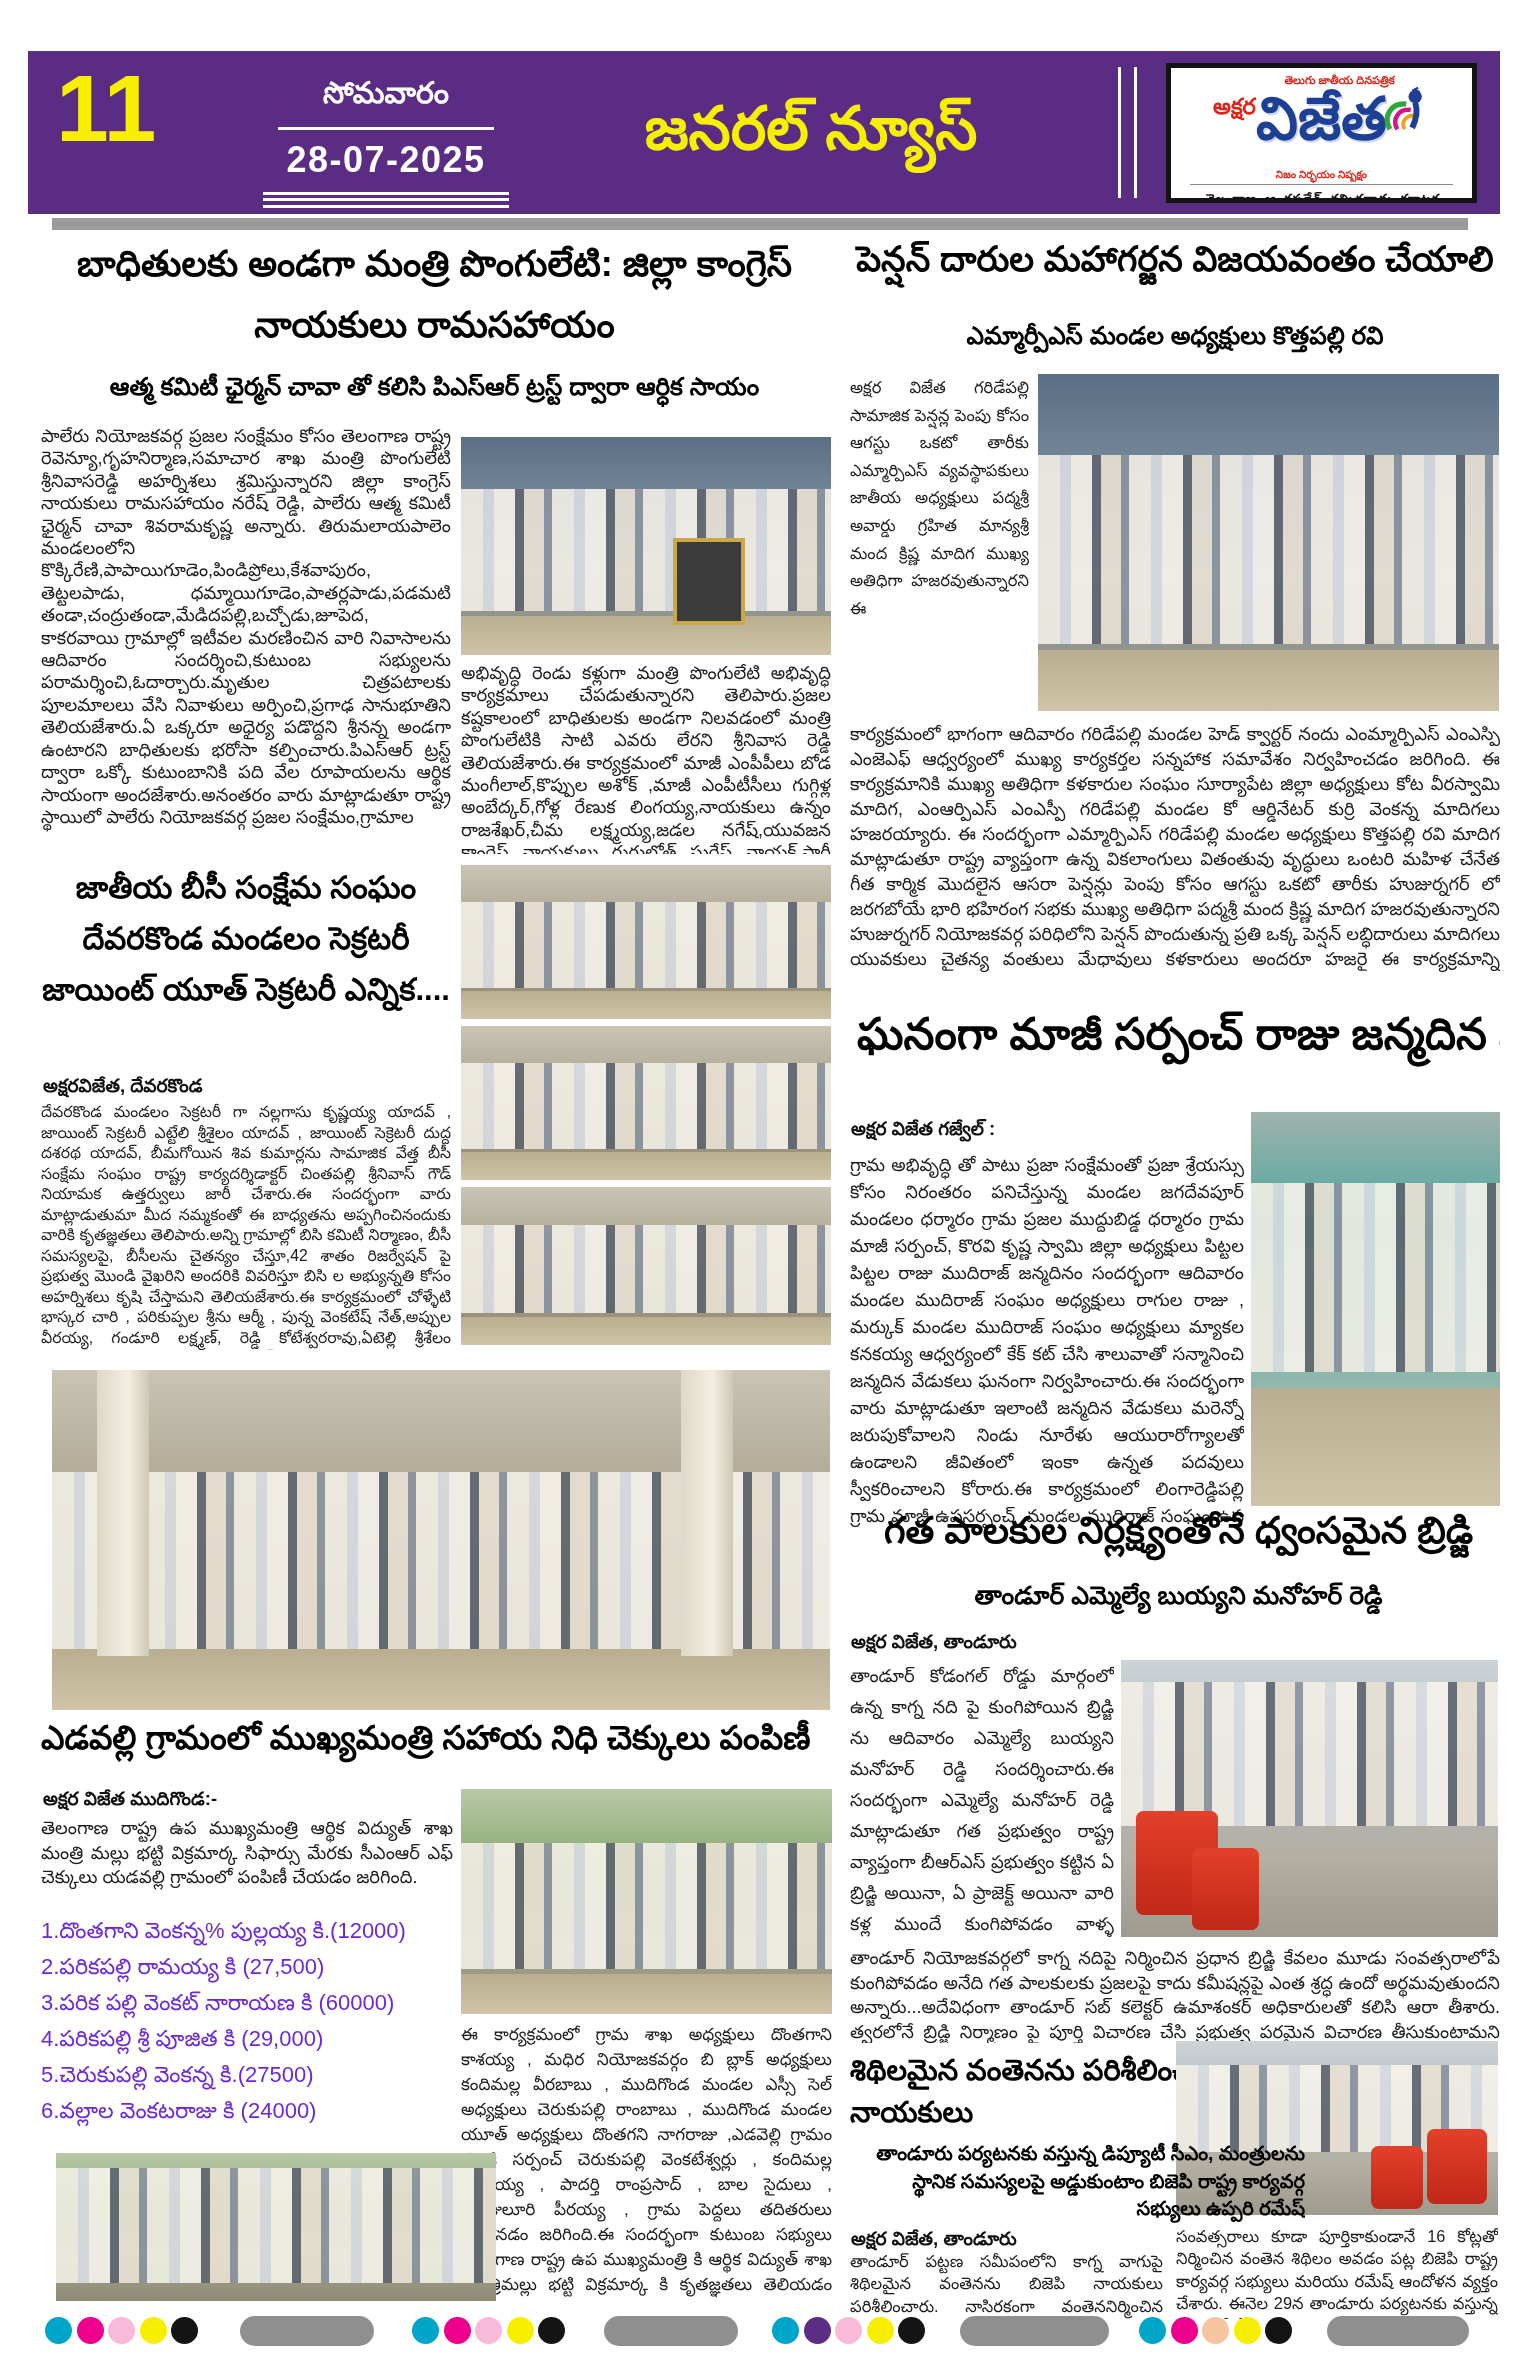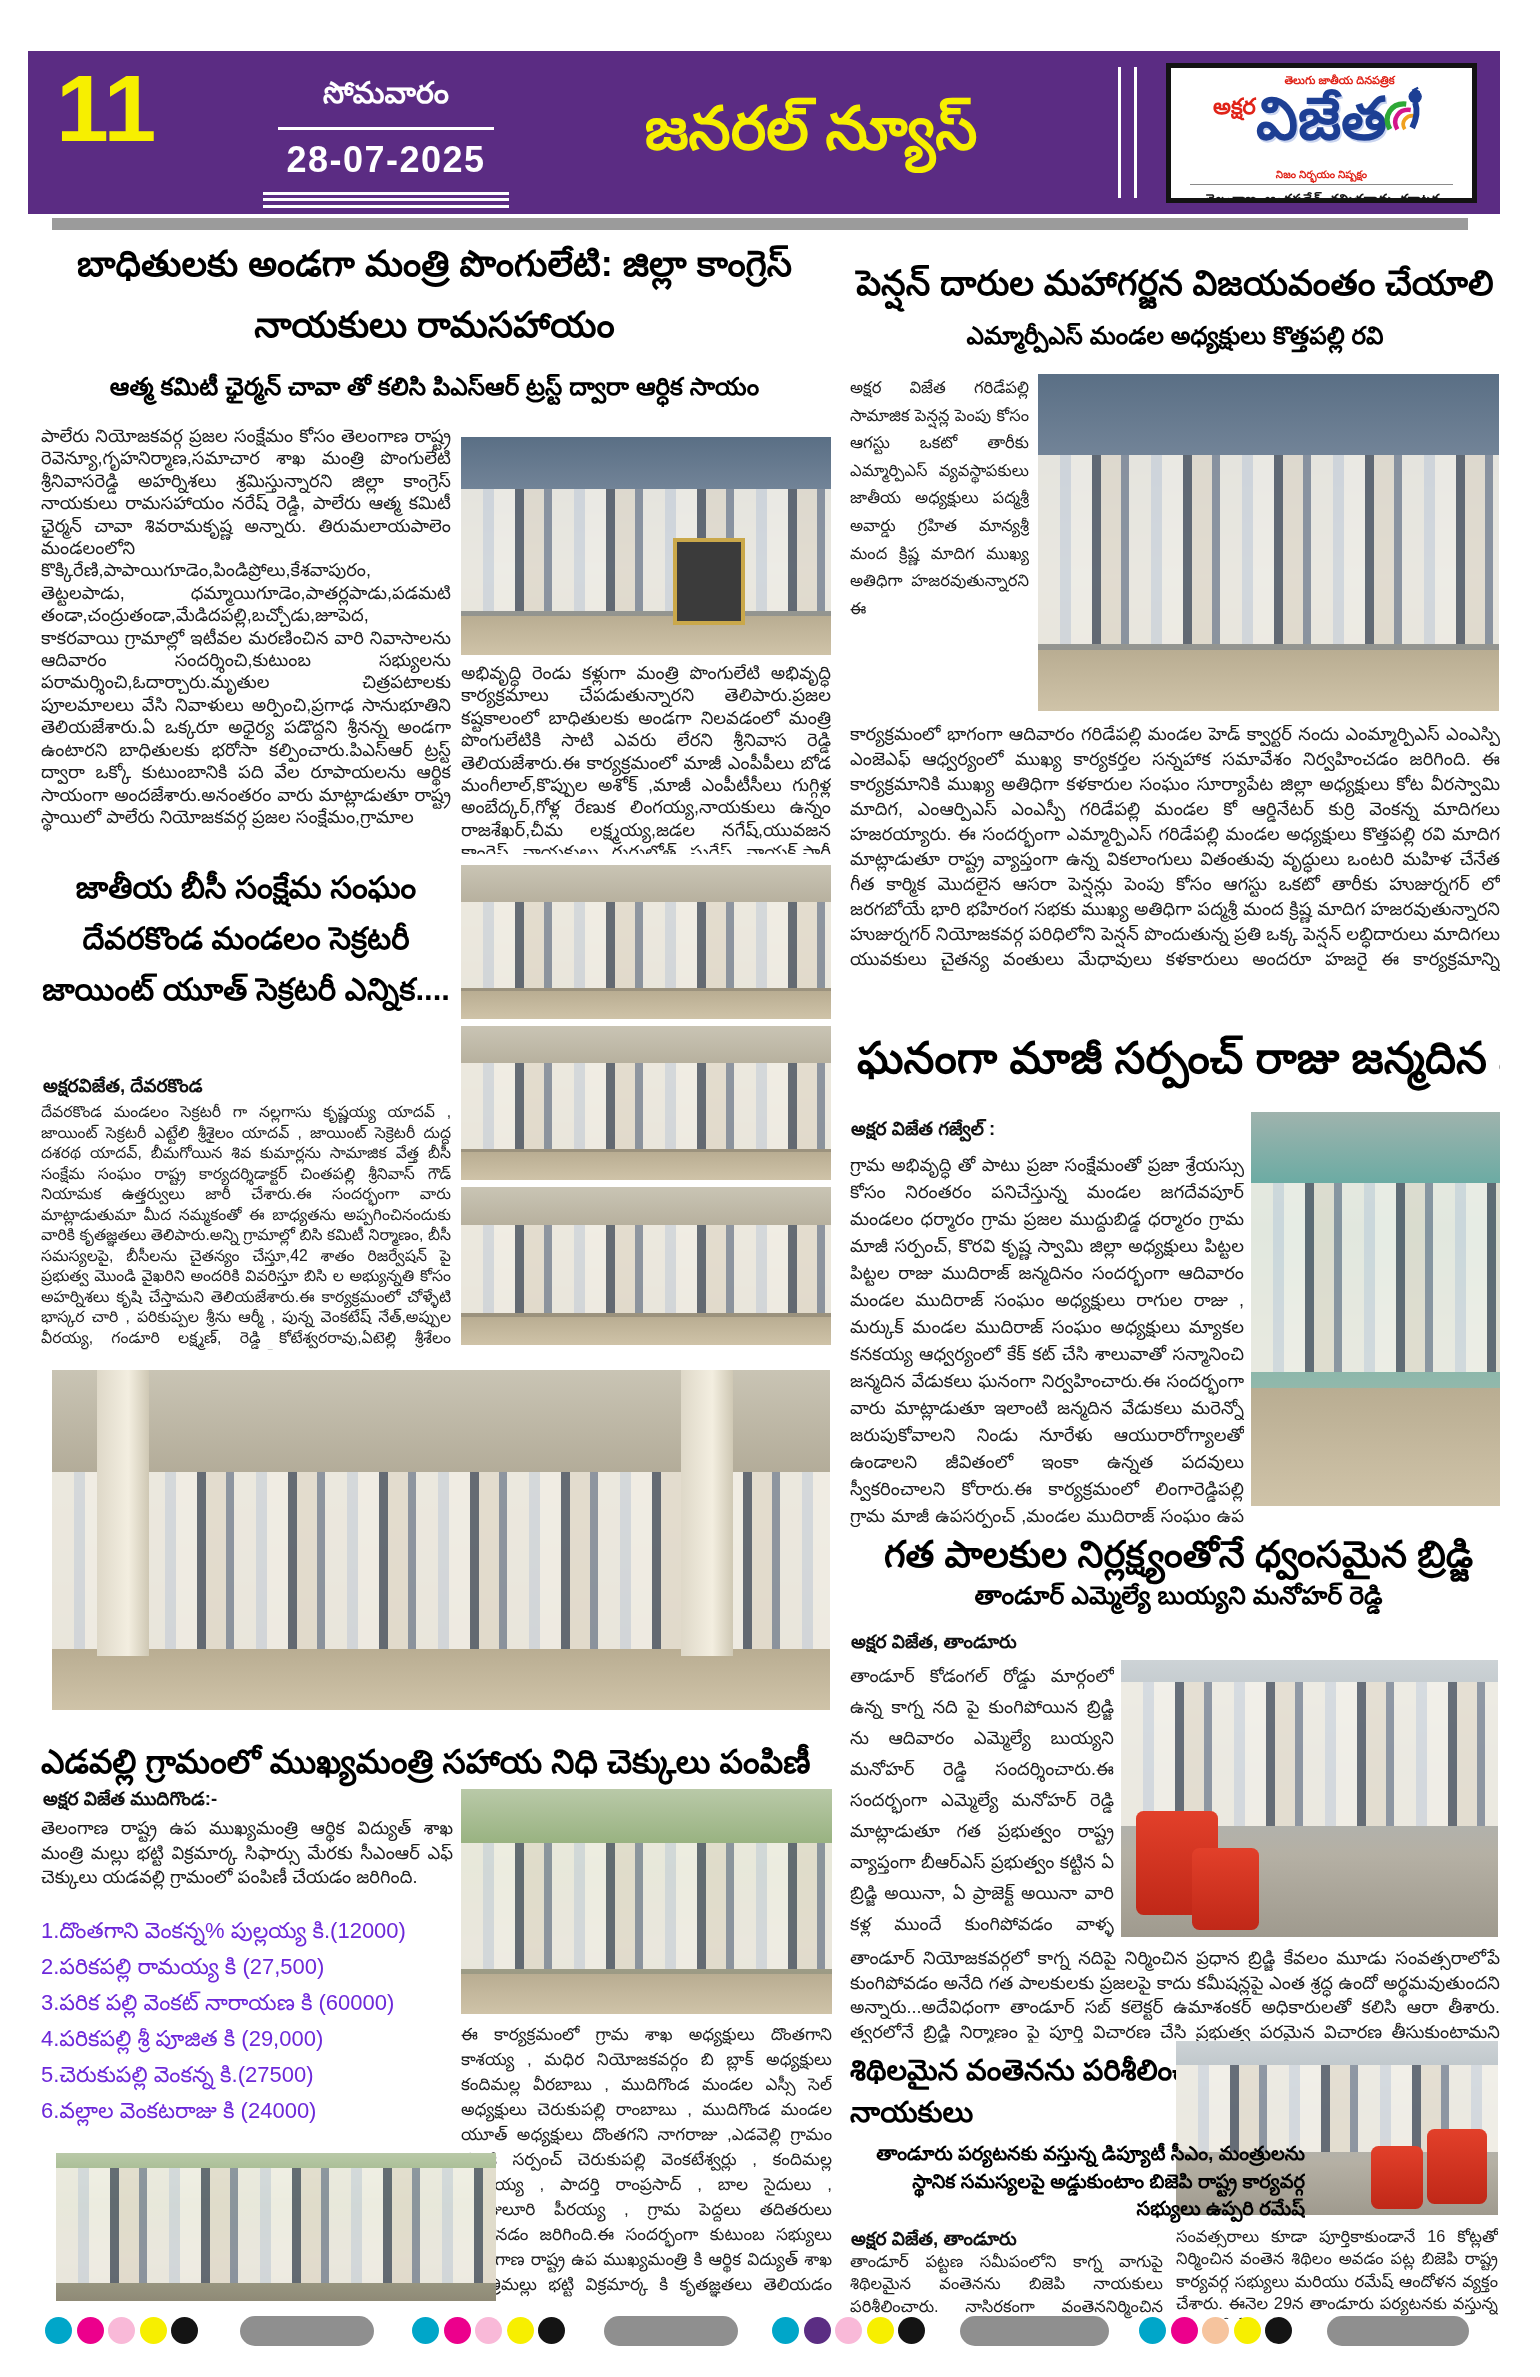--- a/index.html
+++ b/index.html
@@ -26,21 +26,21 @@
   .logo-pre{position:absolute;left:42px;top:4.5px;font-size:22.4px;font-weight:bold;color:#e02318;}
   .logo-title{position:absolute;left:0;right:0;top:0px;font-size:59px;font-weight:bold;color:#1d3f94;
               text-shadow:1.5px 1.5px 0 #c9d4ef;line-height:1.05;}
   .peacock{position:absolute;right:39px;top:-3px;}
   .logo-sub{font-size:10.4px;color:#e02318;font-weight:bold;margin-top:1.5px;}
   .logo-regions{font-size:14px;color:#161616;font-weight:bold;border-top:1.5px solid #8a8a8a;
                 margin:1.5px 19.4px 0 19.4px;padding-top:6px;}
   .gray-bar{position:absolute;left:52px;top:218px;width:1416px;height:12px;background:#9b9b9b;}
   
   .headline{font-weight:bold;color:#000;text-align:center;overflow:hidden;}
-  .headline.nowrap{white-space:nowrap;margin-top:24px;}
+  .headline.nowrap{white-space:nowrap;}
   .subhead{font-weight:bold;color:#000;text-align:center;overflow:hidden;}
   .byline{font-size:18.6px;font-weight:600;color:#111;}
   .bodytxt{text-align:justify;color:#1c1c1c;overflow:hidden;}
   .listtxt{color:#6d28d9;font-size:22px;line-height:36px;overflow:hidden;}
   
   .photo{position:absolute;overflow:hidden;
          background:linear-gradient(180deg,#c9c4b4 0%,#b3ac99 30%,#a79e8a 62%,#8f8671 100%);}
   .photo .crowd{position:absolute;left:0;right:0;top:24%;height:56%;opacity:.9;filter:blur(0.7px);
          background:repeating-linear-gradient(90deg,#f2efe6 0 22.4px,#d8dde2 22.4px 33px,#f7f4ec 33px 54px,
                     #5d6570 54px 63px,#e9e2d4 63px 83px,#8a93a0 83px 91px);}

